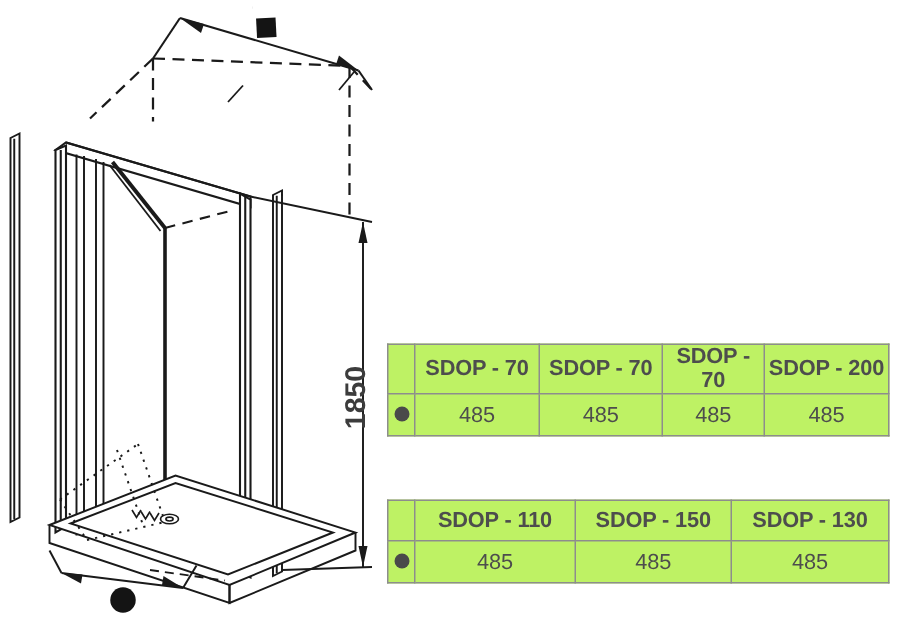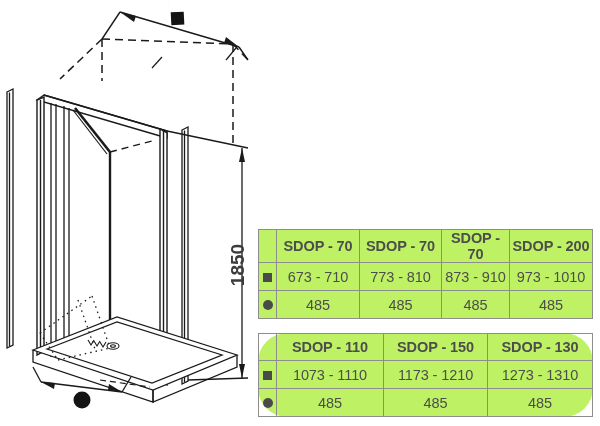--- a/index.html
+++ b/index.html
@@ -85,21 +85,21 @@
   .mk-circle {
     display: inline-block;
     width: 10px;
     height: 10px;
     border-radius: 50%;
     background: #4a4a4a;
     vertical-align: middle;
   }
 
   #table-sizes-1 { left: 258px; top: 229px; width: 334px; }
-  #table-sizes-2 { left: 258px; top: 333px; width: 334px; border-radius: 29px; }
+  #table-sizes-2 { left: 258px; top: 333px; width: 334px; }
 </style>
 </head>
 <body>
 
 <div id="stage">
 
   <svg id="drawing" viewBox="0 0 260 426" width="260" height="426" xmlns="http://www.w3.org/2000/svg">
 
     <g fill="none" stroke="#1a1a1a" stroke-linecap="butt" stroke-linejoin="miter">
 
@@ -255,29 +255,20 @@
         <th></th>
         <th>SDOP - 70</th>
         <th>SDOP - 70</th>
         <th>SDOP - 70</th>
         <th>SDOP - 200</th>
       </tr>
     </thead>
     <tbody>
       <tr>
         <td class="marker">
-          <span class="mk-square"></span>
-        </td>
-        <td class="val">673 - 710</td>
-        <td class="val">773 - 810</td>
-        <td class="val">873 - 910</td>
-        <td class="val">973 - 1010</td>
-      </tr>
-      <tr>
-        <td class="marker">
           <span class="mk-circle"></span>
         </td>
         <td class="val">485</td>
         <td class="val">485</td>
         <td class="val">485</td>
         <td class="val">485</td>
       </tr>
     </tbody>
   </table>
 
@@ -292,28 +283,20 @@
       <tr>
         <th></th>
         <th>SDOP - 110</th>
         <th>SDOP - 150</th>
         <th>SDOP - 130</th>
       </tr>
     </thead>
     <tbody>
       <tr>
         <td class="marker">
-          <span class="mk-square"></span>
-        </td>
-        <td class="val">1073 - 1110</td>
-        <td class="val">1173 - 1210</td>
-        <td class="val">1273 - 1310</td>
-      </tr>
-      <tr>
-        <td class="marker">
           <span class="mk-circle"></span>
         </td>
         <td class="val">485</td>
         <td class="val">485</td>
         <td class="val">485</td>
       </tr>
     </tbody>
   </table>
 
 </div>

